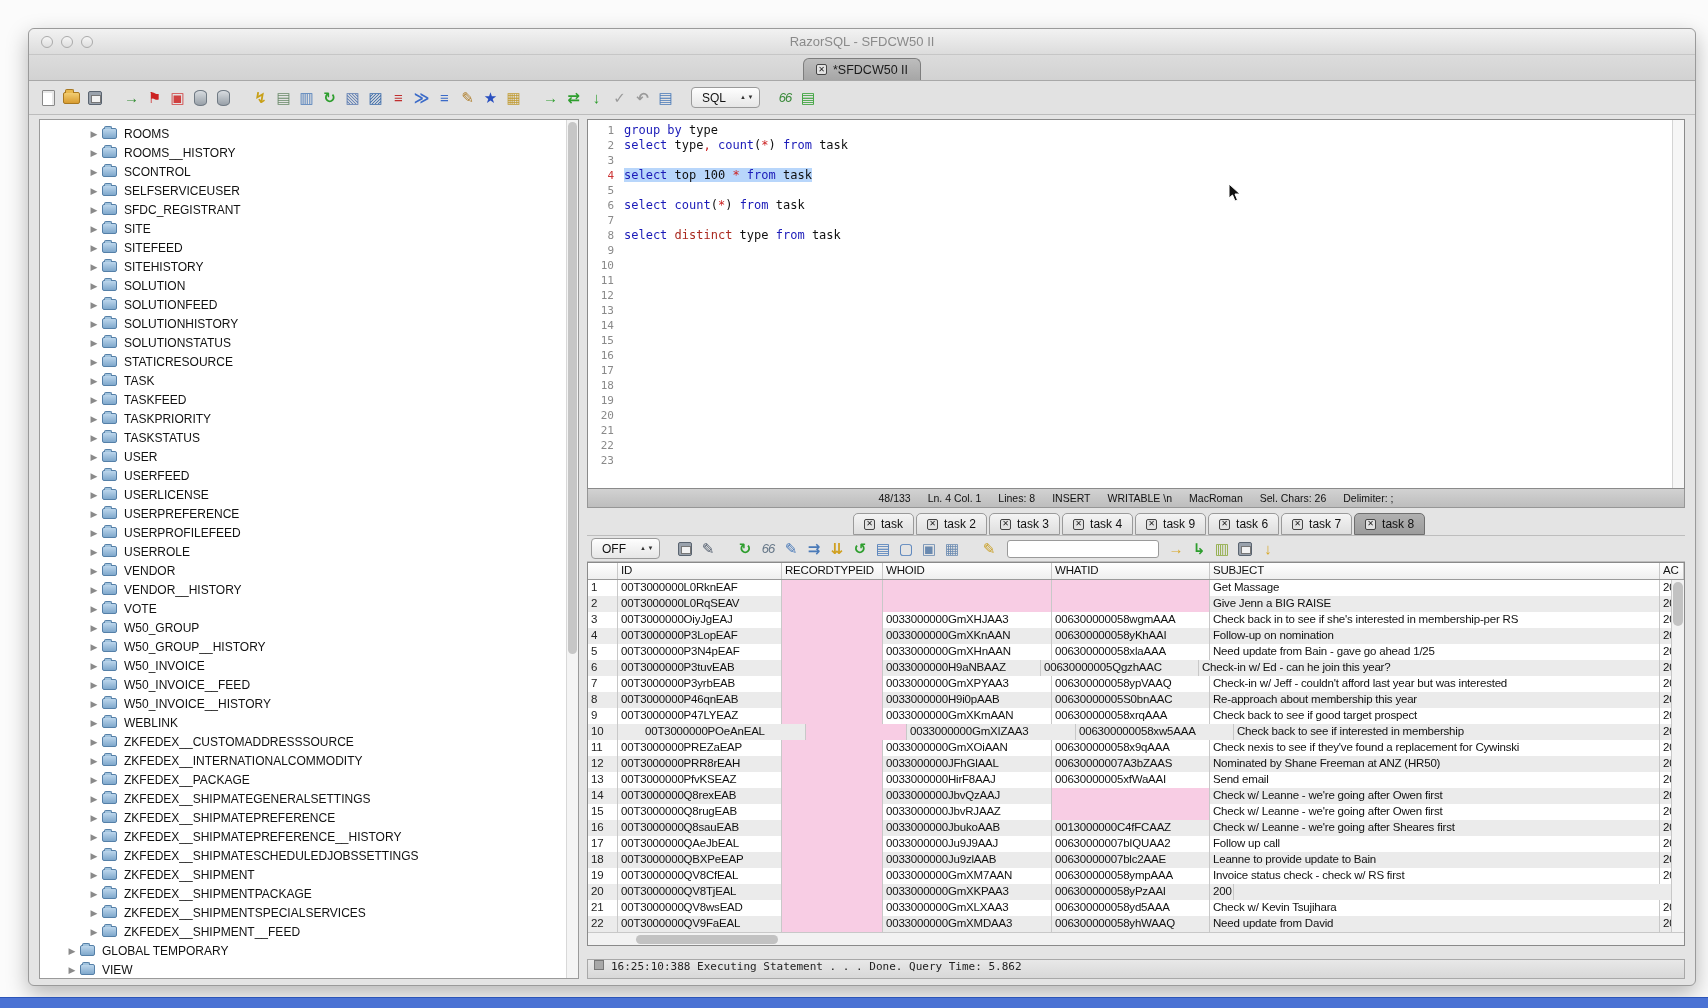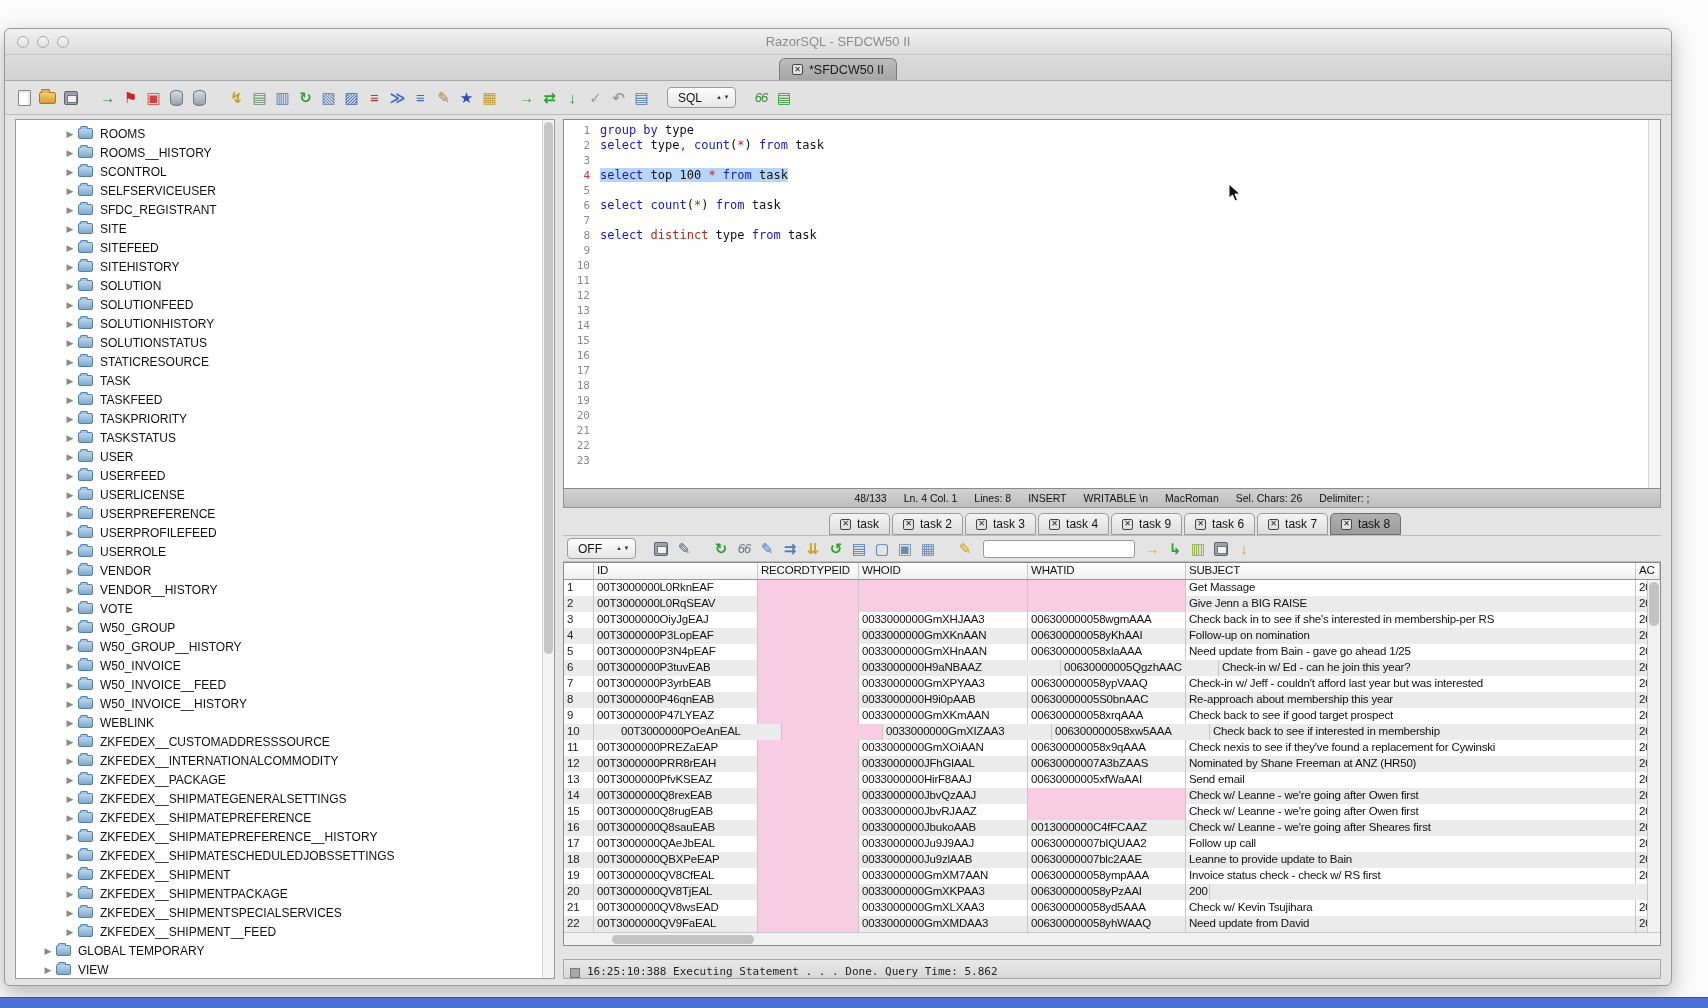--- a/index.html
+++ b/index.html
@@ -1,21 +1,21 @@
 <!DOCTYPE html>
 <html><head>
 <meta charset="utf-8">
 <style>
   *{box-sizing:border-box;margin:0;padding:0}
   html,body{width:1708px;height:1008px;overflow:hidden;background:#fbfbfb;
     font-family:"Liberation Sans","DejaVu Sans",sans-serif;}
   
   .desktop{position:relative;width:1708px;height:1008px;}
   .blue-strip{position:absolute;left:0;bottom:0;width:100%;height:11px;background:#4a72d4;border-top:1px solid #2c55b8;}
-  .win{position:absolute;left:4px;top:28px;width:1668px;height:958px;background:#e4e4e4;
+  .win{position:absolute;left:28px;top:28px;width:1668px;height:958px;background:#e4e4e4;
     border:1px solid #9a9a9a;border-radius:6px;box-shadow:0 8px 22px rgba(0,0,0,.28);display:flex;flex-direction:column;}
   .titlebar{height:26px;background:linear-gradient(#f2f2f2,#dcdcdc);border-bottom:1px solid #c6c6c6;
     border-radius:6px 6px 0 0;display:flex;align-items:center;position:relative;}
   .tl-circles{display:flex;gap:8px;margin-left:12px}
   .tl-circle{width:12px;height:12px;border-radius:50%;border:1px solid #aaa;background:linear-gradient(#f6f6f6,#dedede)}
   .win-title{position:absolute;left:0;right:0;text-align:center;font-size:13px;color:#8a8a8a;}
   .tabstrip{height:26px;background:linear-gradient(#dcdcdc,#d2d2d2);border-bottom:1px solid #a8a8a8;
     display:flex;justify-content:center;align-items:flex-end;}
   .doc-tab{display:flex;align-items:center;height:22px;padding:0 12px;font-size:12.5px;color:#1a1a1a;
     background:linear-gradient(#bdbdbd,#a6a6a6);border:1px solid #7d7d7d;border-bottom:none;border-radius:6px 6px 0 0;}
@@ -80,21 +80,21 @@
   .tc{flex:none;padding:1px 3px 0 3px;border-right:1px solid #c8c8c8;white-space:nowrap;overflow:hidden}
   .trow.alt{background:#ebebeb}
   .tc.null{background:#f8cde4}
   .tc.num{color:#222}
   .hscroll{height:13px;background:#f2f2f2;border-top:1px solid #c8c8c8;position:relative}
   .hthumb{position:absolute;left:48px;top:2px;width:142px;height:9px;background:#c2c2c2;border-radius:5px}
   .grid-vscroll{position:absolute;right:0;top:17px;bottom:13px;width:13px;background:#f2f2f2;border-left:1px solid #c8c8c8}
   .vthumb{position:absolute;top:2px;left:1px;width:10px;height:44px;background:#c2c2c2;border-radius:5px}
   .spacer{flex:1}
   .bot-status{height:20px;background:linear-gradient(#e8e8e8,#d8d8d8);border:1px solid #a8a8a8;
-    display:flex;align-items:flex-end;gap:7px;padding:0 6px;font-family:"DejaVu Sans Mono",monospace;font-size:11px;color:#222}
+    display:flex;align-items:flex-start;gap:7px;padding:0 6px;font-family:"DejaVu Sans Mono",monospace;font-size:11px;color:#222}
   .sq{width:10px;height:10px;background:#a8a8a8;border:1px solid #777;flex:none}
   .cursor{position:absolute;left:1228px;top:183px;pointer-events:none}
 </style>
 </head>
 <body>
 
 <div class="desktop">
   <div class="win">
 
     <div class="titlebar">
@@ -590,21 +590,21 @@
                 <div class="tc null" style="width: 101px;"></div>
                 <div class="tc" style="width: 169px;">0033000000GmXHnAAN</div>
                 <div class="tc" style="width: 158px;">006300000058xlaAAA</div>
                 <div class="tc" style="flex: 1 1 0%;">Need update from Bain - gave go ahead 1/25</div>
                 <div class="tc" style="width: 24px;">200</div>
               </div>
               <div class="trow alt">
                 <div class="tc num" style="width: 30px;">6</div>
                 <div class="tc" style="width: 164px;">00T3000000P3tuvEAB</div>
                 <div class="tc null" style="width: 101px;"></div>
-                <div class="tc" style="width: 202px;">0033000000H9aNBAAZ</div>
+                <div class="tc" style="width: 158px;">0033000000H9aNBAAZ</div>
                 <div class="tc" style="width: 158px;">00630000005QgzhAAC</div>
                 <div class="tc" style="flex: 1 1 0%;">Check-in w/ Ed - can he join this year?</div>
                 <div class="tc" style="width: 24px;">200</div>
               </div>
               <div class="trow">
                 <div class="tc num" style="width: 30px;">7</div>
                 <div class="tc" style="width: 164px;">00T3000000P3yrbEAB</div>
                 <div class="tc null" style="width: 101px;"></div>
                 <div class="tc" style="width: 169px;">0033000000GmXPYAA3</div>
                 <div class="tc" style="width: 158px;">006300000058ypVAAQ</div>

